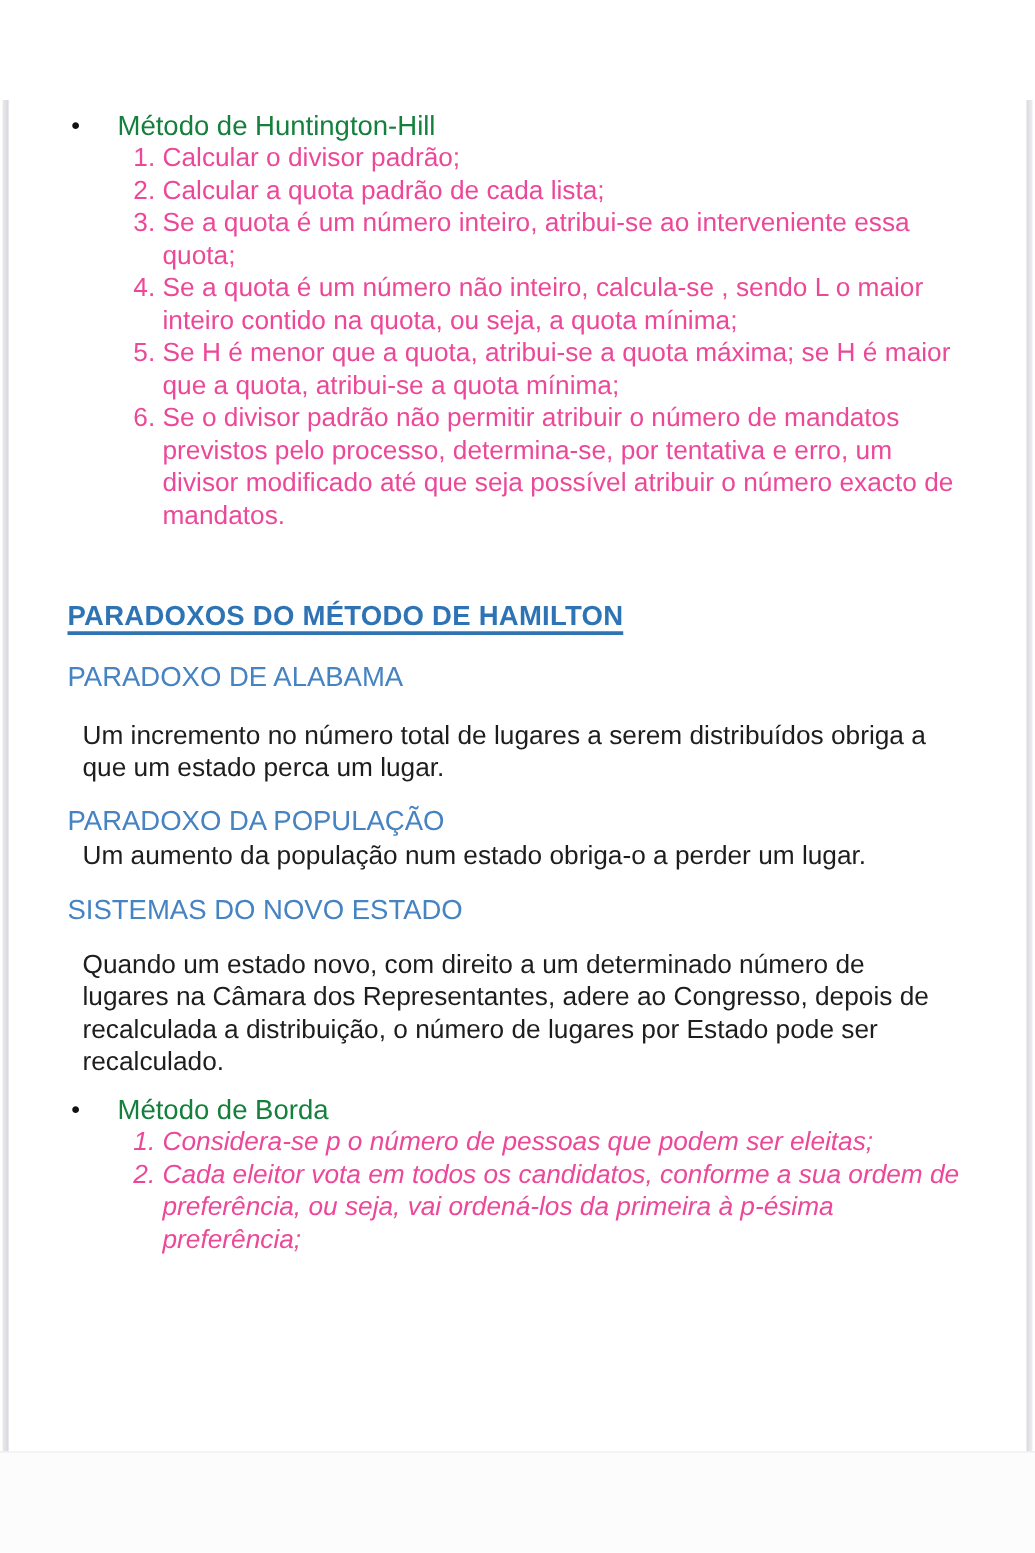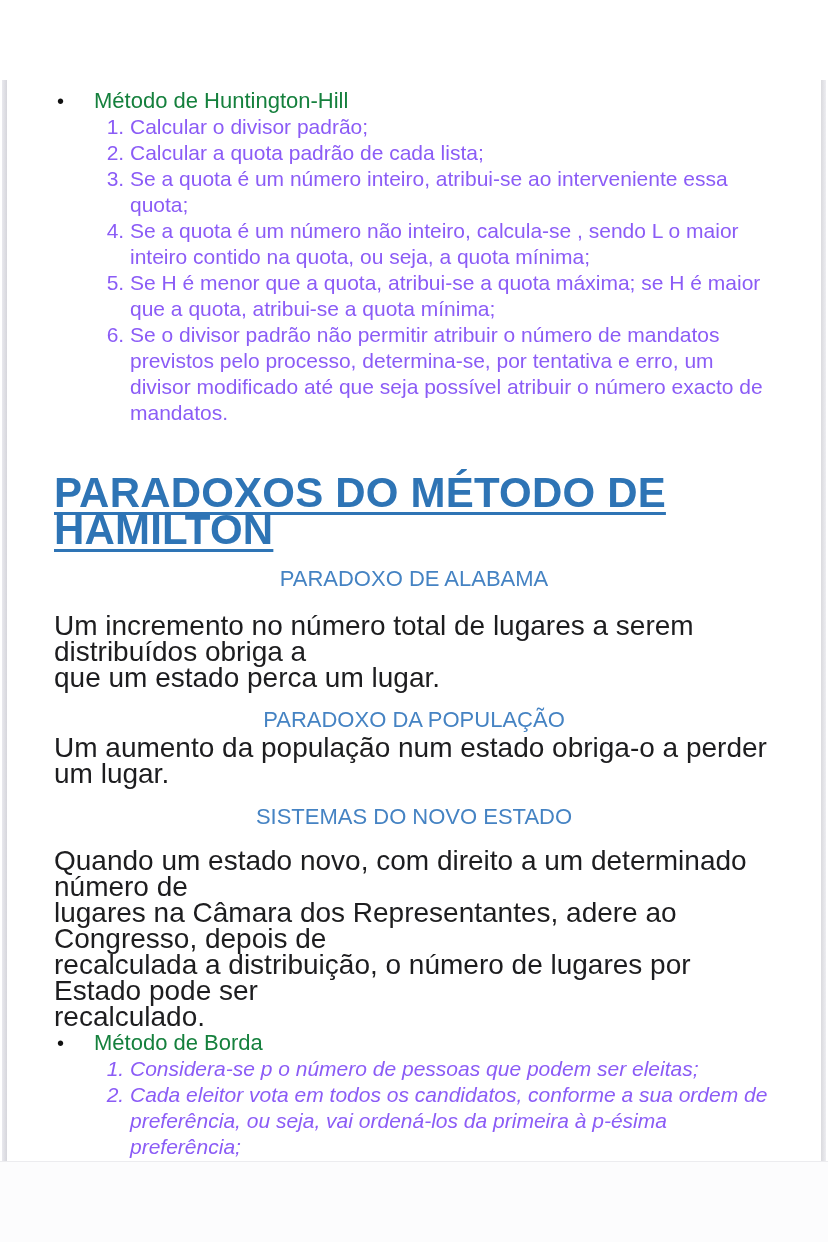--- a/index.html
+++ b/index.html
@@ -70,47 +70,46 @@
     color: #111111;
     font-size: 20px;
   }
   .link-text { color: #15803d; margin-left: 14px; }
   
   ol.doc-steps {
     margin: 0;
     padding: 0 0 0 76px;
     font-size: 21px;
     line-height: 26px;
-    color: #8b5cf6;
+    color: #ec4899;
   }
   ol.doc-steps li { white-space: pre-line; }
   
   h1 {
     margin: 0;
-    font-size: 42px;
+    font-size: 22px;
     line-height: 37px;
     font-weight: bold;
     color: #2e74b5;
     text-decoration: underline;
     text-decoration-thickness: 3px;
     text-underline-offset: 5px;
     letter-spacing: 0.2px;
     white-space: pre-line;
   }
   h2 {
     margin: 0;
     font-size: 22px;
     line-height: 27px;
     font-weight: normal;
     color: #4583c3;
-    text-align: center;
   }
   p {
-    margin: 0;
-    font-size: 28px;
+    margin: 12px;
+    font-size: 21px;
     line-height: 26px;
     white-space: pre-line;
   }
   
   .mt-steps1   { margin-top: 19px; }
   .mt-h1a      { margin-top: 48px; }
   .mt-sub1     { margin-top: 17px; }
   .mt-para1    { margin-top: 21px; }
   .mt-sub2     { margin-top: 15px; }
   .mt-para2    { margin-top: 2px; }

